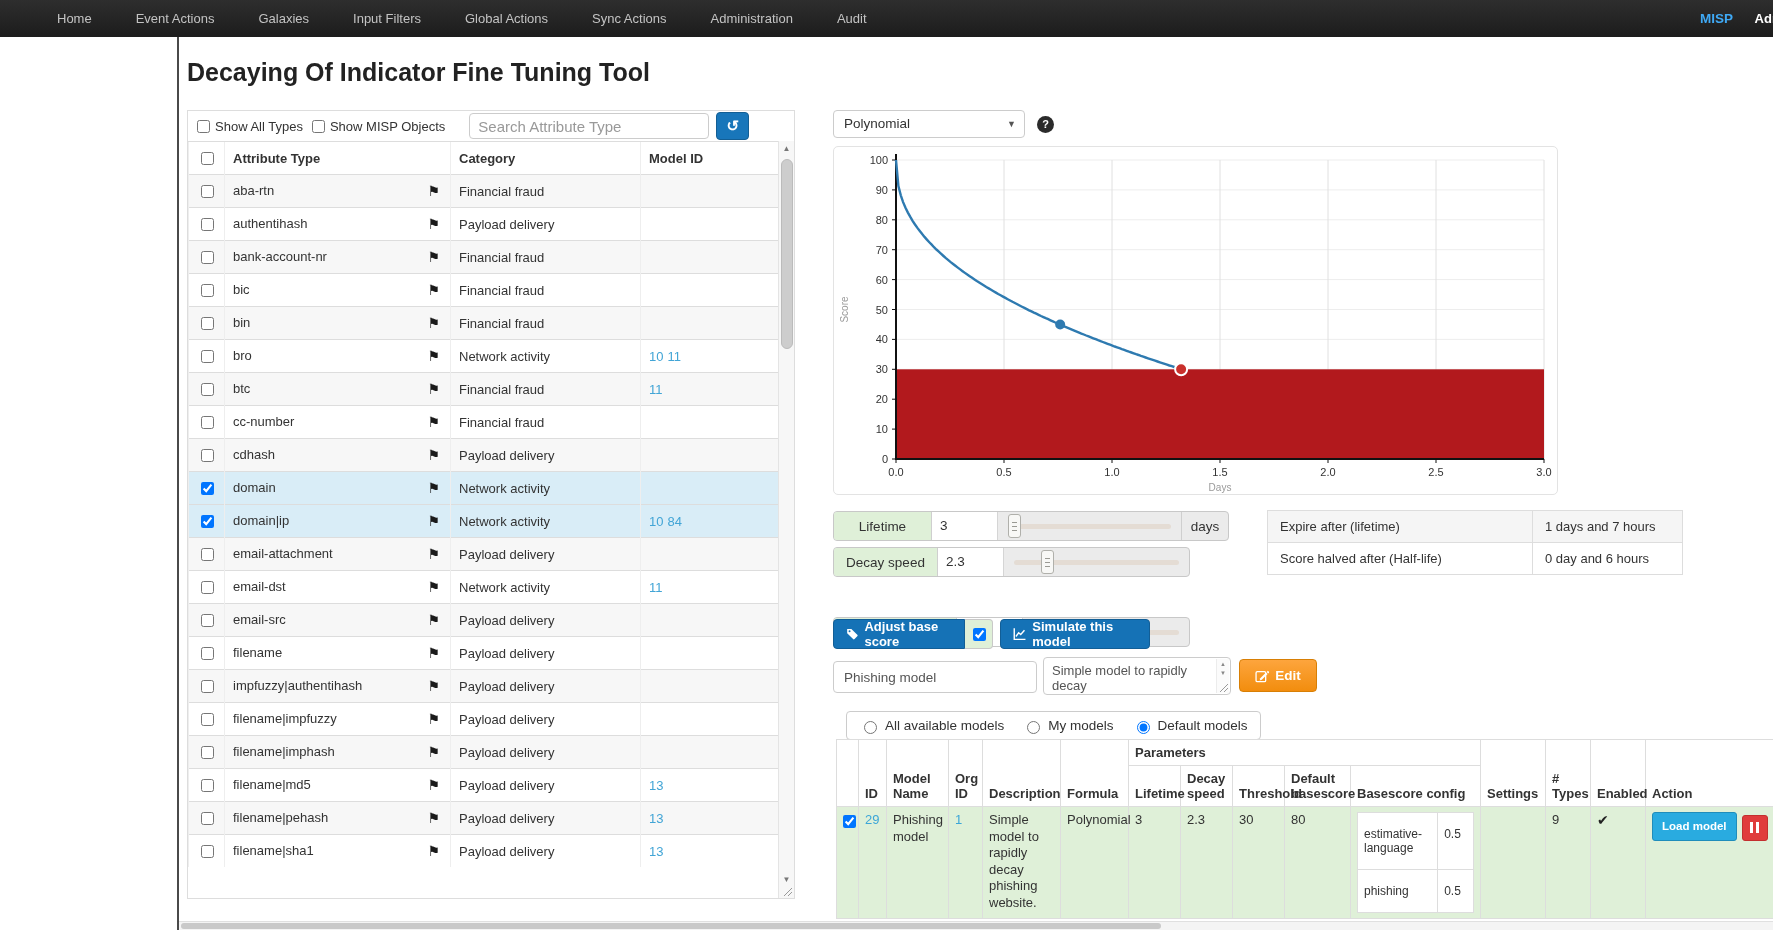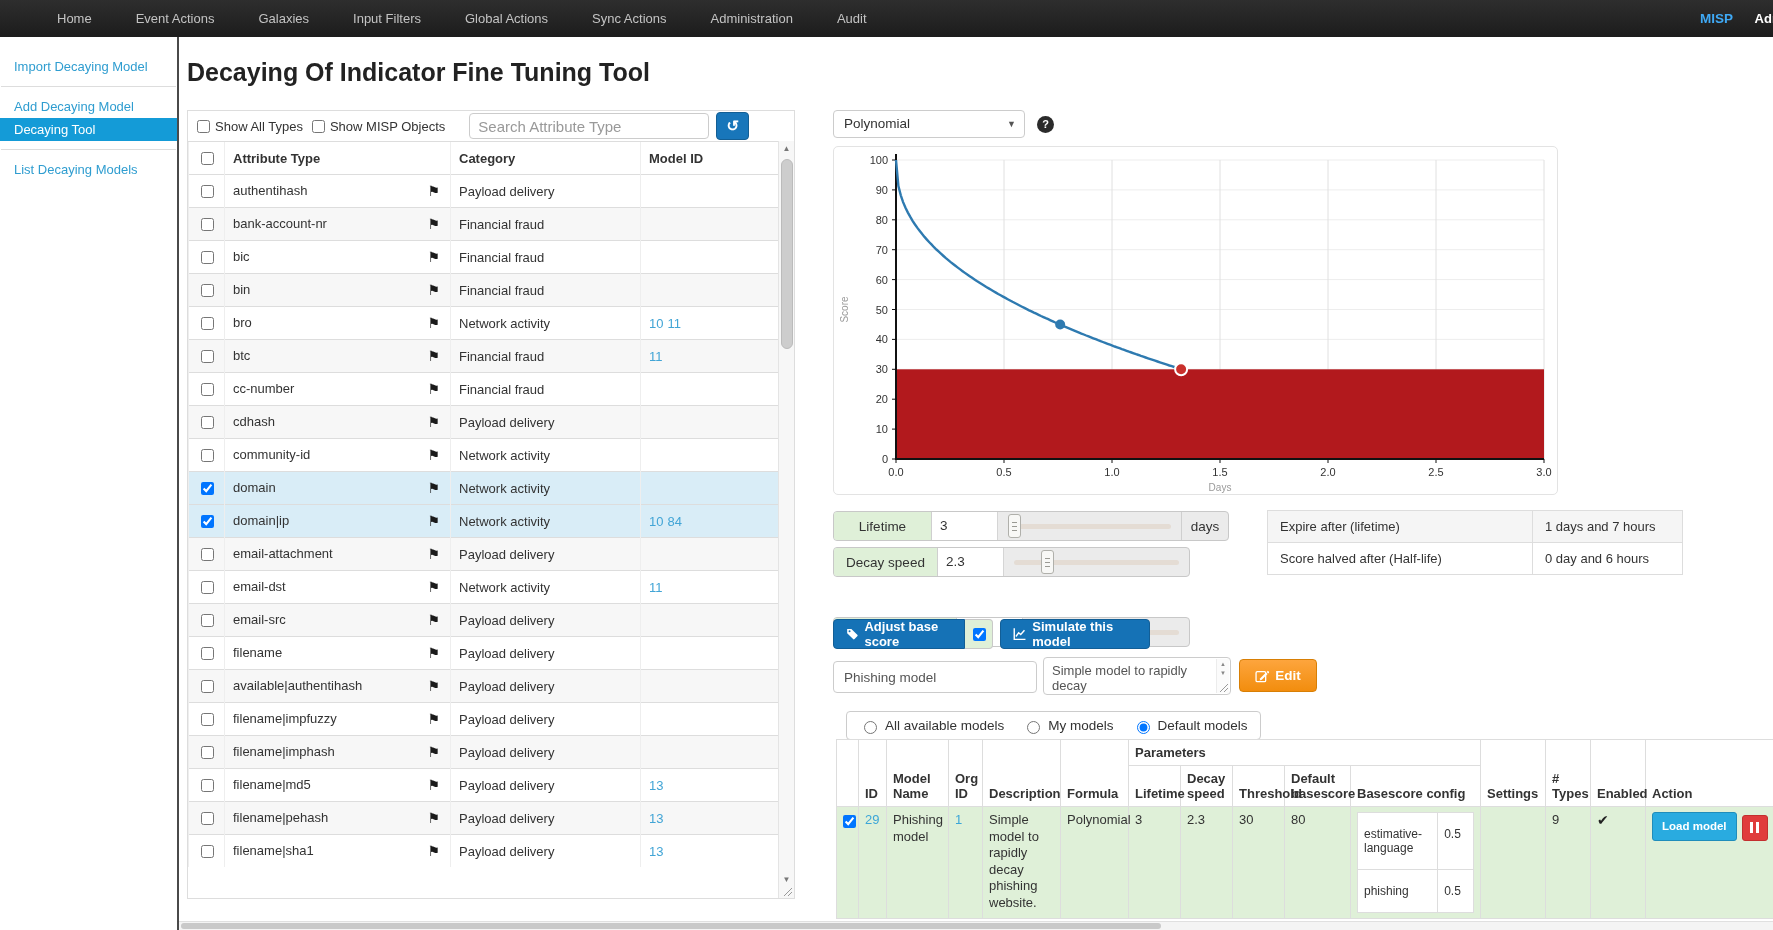--- a/index.html
+++ b/index.html
@@ -105,28 +105,20 @@
         <span class="nav-item">Input Filters</span>
         <span class="nav-item">Global Actions</span>
         <span class="nav-item">Sync Actions</span>
         <span class="nav-item">Administration</span>
         <span class="nav-item">Audit</span>
       </div>
     <span class="nav-brand">MISP</span>
     <span class="nav-user">Admin</span>
   </div>
 
-  <div class="sidebar" id="sidebar">
-      <a class="side-item">Import Decaying Model</a>
-      <div class="side-divider"></div>
-      <a class="side-item">Add Decaying Model</a>
-      <a class="side-item active">Decaying Tool</a>
-      <div class="side-divider"></div>
-      <a class="side-item">List Decaying Models</a>
-    </div>
   <div class="vsep"></div>
 
   <div class="page-title">Decaying Of Indicator Fine Tuning Tool</div>
 
   <div class="left-panel">
     <div class="filter-bar">
       <input type="checkbox" style="">
       <span>Show All Types</span>
       <input type="checkbox" style="">
       <span>Show MISP Objects</span>
@@ -144,20 +136,26 @@
         </colgroup>
       <thead>
         <tr>
           <th class="cb-cell"><input type="checkbox" style=""></th>
           <th>Attribute Type</th>
           <th>Category</th>
           <th>Model ID</th>
         </tr>
       </thead>
       <tbody id="attr-tbody">
+          <tr class="odd">
+            <td class="cb-cell"><input type="checkbox" style=""></td>
+            <td><span>aba-rtn</span><span class="flag">⚑</span></td>
+            <td>Financial fraud</td>
+            <td></td>
+          </tr>
           <tr>
             <td class="cb-cell"><input type="checkbox" style=""></td>
             <td><span>authentihash</span><span class="flag">⚑</span></td>
             <td>Payload delivery</td>
             <td></td>
           </tr>
           <tr class="odd">
             <td class="cb-cell"><input type="checkbox" style=""></td>
             <td><span>bank-account-nr</span><span class="flag">⚑</span></td>
             <td>Financial fraud</td>
@@ -190,26 +188,20 @@
           <tr>
             <td class="cb-cell"><input type="checkbox" style=""></td>
             <td><span>cc-number</span><span class="flag">⚑</span></td>
             <td>Financial fraud</td>
             <td></td>
           </tr>
           <tr class="odd">
             <td class="cb-cell"><input type="checkbox" style=""></td>
             <td><span>cdhash</span><span class="flag">⚑</span></td>
             <td>Payload delivery</td>
-            <td></td>
-          </tr>
-          <tr>
-            <td class="cb-cell"><input type="checkbox" style=""></td>
-            <td><span>community-id</span><span class="flag">⚑</span></td>
-            <td>Network activity</td>
             <td></td>
           </tr>
           <tr class="sel">
             <td class="cb-cell"><input type="checkbox" checked="" style=""></td>
             <td><span>domain</span><span class="flag">⚑</span></td>
             <td>Network activity</td>
             <td></td>
           </tr>
           <tr class="sel">
             <td class="cb-cell"><input type="checkbox" checked="" style=""></td>
@@ -236,21 +228,21 @@
             <td></td>
           </tr>
           <tr>
             <td class="cb-cell"><input type="checkbox" style=""></td>
             <td><span>filename</span><span class="flag">⚑</span></td>
             <td>Payload delivery</td>
             <td></td>
           </tr>
           <tr class="odd">
             <td class="cb-cell"><input type="checkbox" style=""></td>
-            <td><span>available|authentihash</span><span class="flag">⚑</span></td>
+            <td><span>impfuzzy|authentihash</span><span class="flag">⚑</span></td>
             <td>Payload delivery</td>
             <td></td>
           </tr>
           <tr>
             <td class="cb-cell"><input type="checkbox" style=""></td>
             <td><span>filename|impfuzzy</span><span class="flag">⚑</span></td>
             <td>Payload delivery</td>
             <td></td>
           </tr>
           <tr class="odd">

